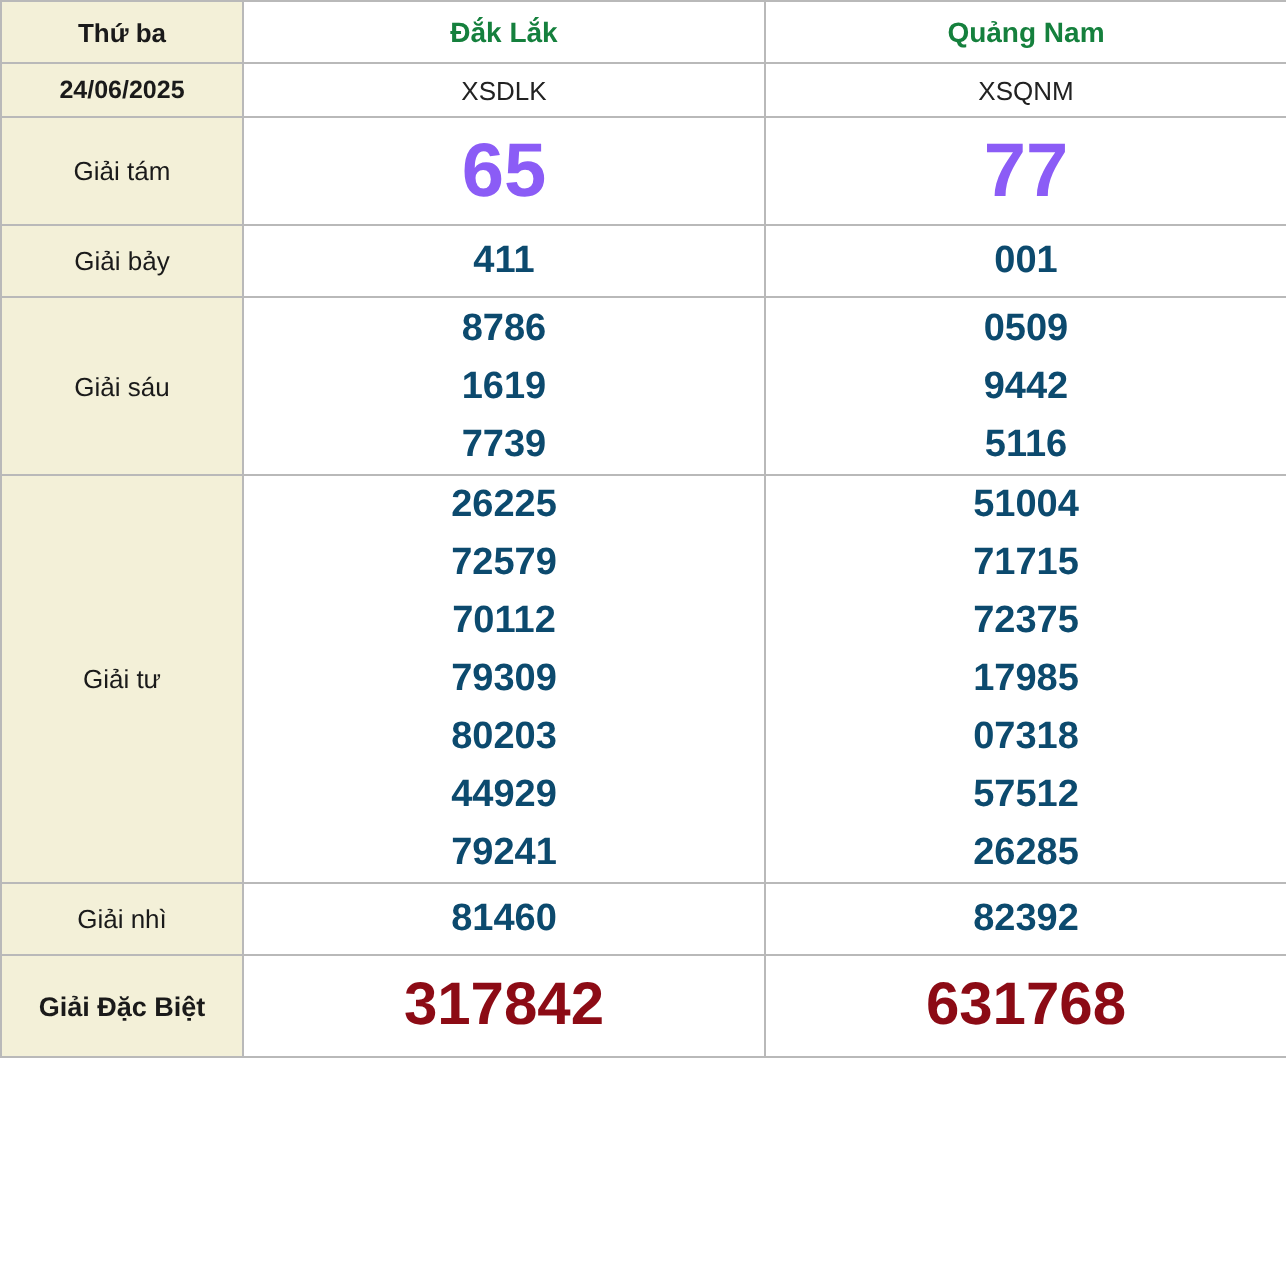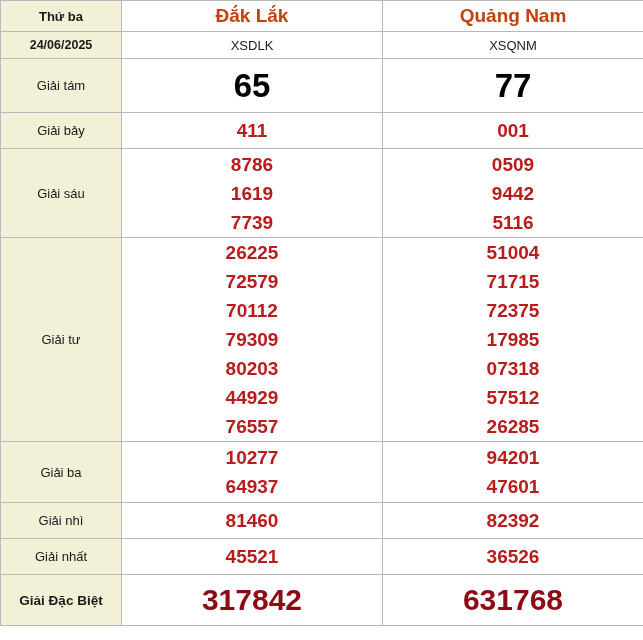--- a/index.html
+++ b/index.html
@@ -38,23 +38,23 @@
   
   .hdr-label {
     background: #f3f0d8;
     font-size: 13px;
     font-weight: bold;
     color: #1a1a1a;
     height: 30px;
   }
   .hdr-prov {
     background: #ffffff;
-    font-size: 19px;
-    font-weight: bold;
-    color: #c2410c;
+    font-size: 14px;
+    font-weight: bold;
+    color: #15803d;
     height: 30px;
   }
   
   .date-cell {
     background: #f3f0d8;
     font-size: 12.5px;
     font-weight: bold;
     color: #1a1a1a;
     height: 26px;
   }
@@ -70,27 +70,27 @@
     color: #1a1a1a;
   }
   .row-label.special {
     font-weight: bold;
     font-size: 13.5px;
   }
   
   .val {
     font-size: 19px;
     font-weight: bold;
-    color: #b91c1c;
+    color: #0c4a6e;
     line-height: 29px;
   }
   .val.big {
-    font-size: 33px;
-    font-weight: bold;
-    color: #000000;
+    font-size: 38px;
+    font-weight: bold;
+    color: #8b5cf6;
     line-height: 44px;
   }
   .val.special {
     font-size: 30px;
     font-weight: bold;
     color: #8c0b15;
     line-height: 40px;
   }
   .val .n {
     display: block;
@@ -165,64 +165,44 @@
 
       <tr>
         <td class="row-label h-g4">Giải tư</td>
         <td class="val h-g4">
           <span class="n">26225</span>
           <span class="n">72579</span>
           <span class="n">70112</span>
           <span class="n">79309</span>
           <span class="n">80203</span>
           <span class="n">44929</span>
-          <span class="n">76557</span>
+          <span class="n">79241</span>
         </td>
         <td class="val h-g4">
           <span class="n">51004</span>
           <span class="n">71715</span>
           <span class="n">72375</span>
           <span class="n">17985</span>
           <span class="n">07318</span>
           <span class="n">57512</span>
           <span class="n">26285</span>
         </td>
       </tr>
 
-      <tr>
-        <td class="row-label h-g3">Giải ba</td>
-        <td class="val h-g3">
-          <span class="n">10277</span>
-          <span class="n">64937</span>
-        </td>
-        <td class="val h-g3">
-          <span class="n">94201</span>
-          <span class="n">47601</span>
-        </td>
-      </tr>
 
       <tr>
         <td class="row-label h-g2">Giải nhì</td>
         <td class="val h-g2">
           <span class="n">81460</span>
         </td>
         <td class="val h-g2">
           <span class="n">82392</span>
         </td>
       </tr>
 
-      <tr>
-        <td class="row-label h-g1">Giải nhất</td>
-        <td class="val h-g1">
-          <span class="n">45521</span>
-        </td>
-        <td class="val h-g1">
-          <span class="n">36526</span>
-        </td>
-      </tr>
 
       <tr>
         <td class="row-label special h-gdb">Giải Đặc Biệt</td>
         <td class="val special h-gdb">
           <span class="n">317842</span>
         </td>
         <td class="val special h-gdb">
           <span class="n">631768</span>
         </td>
       </tr>

